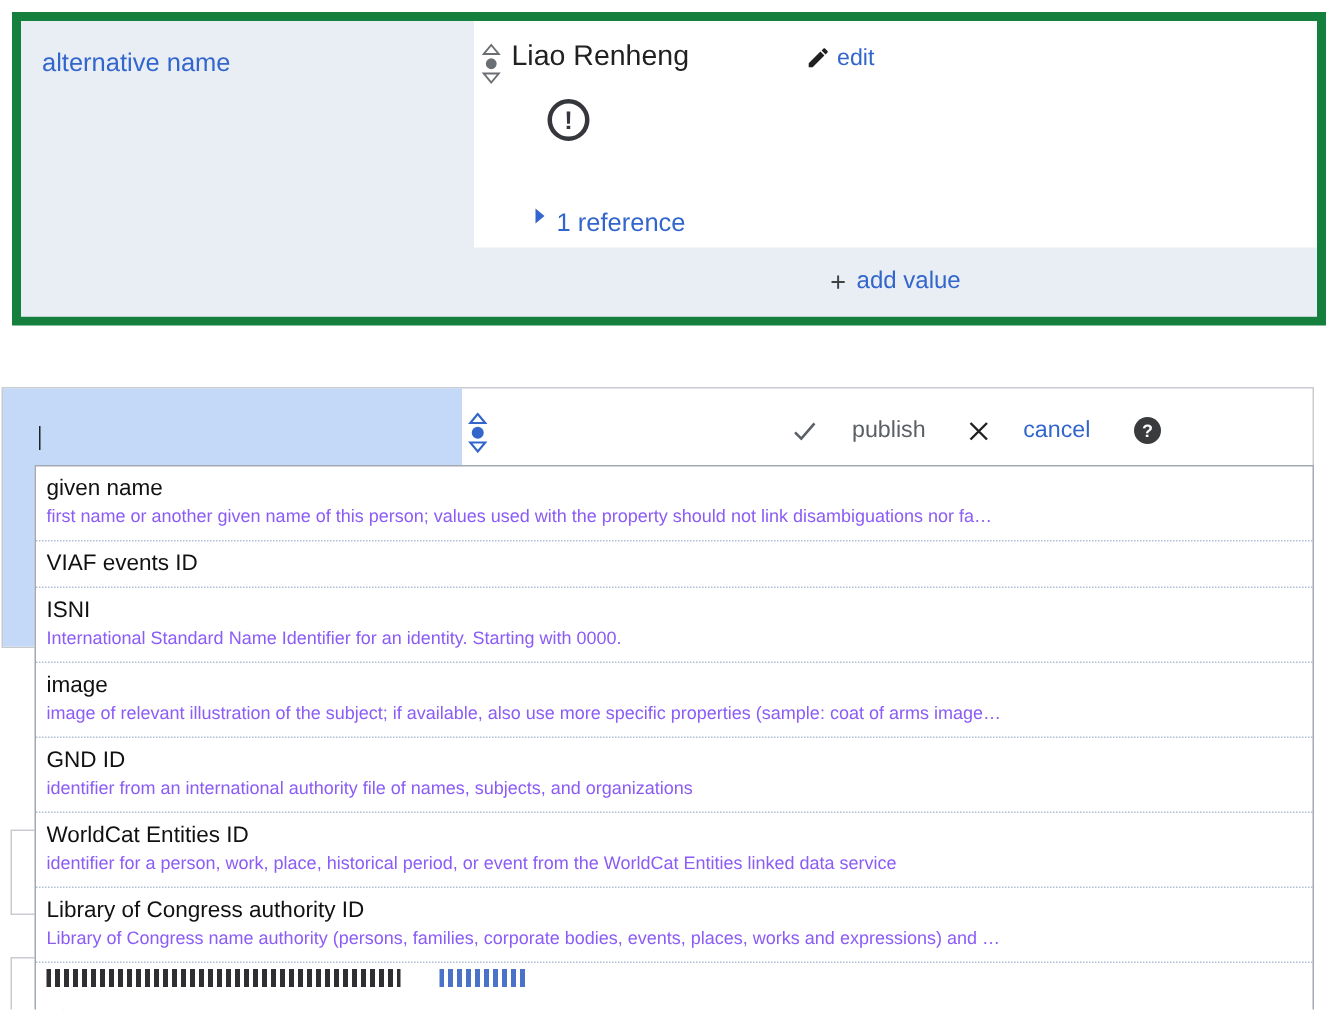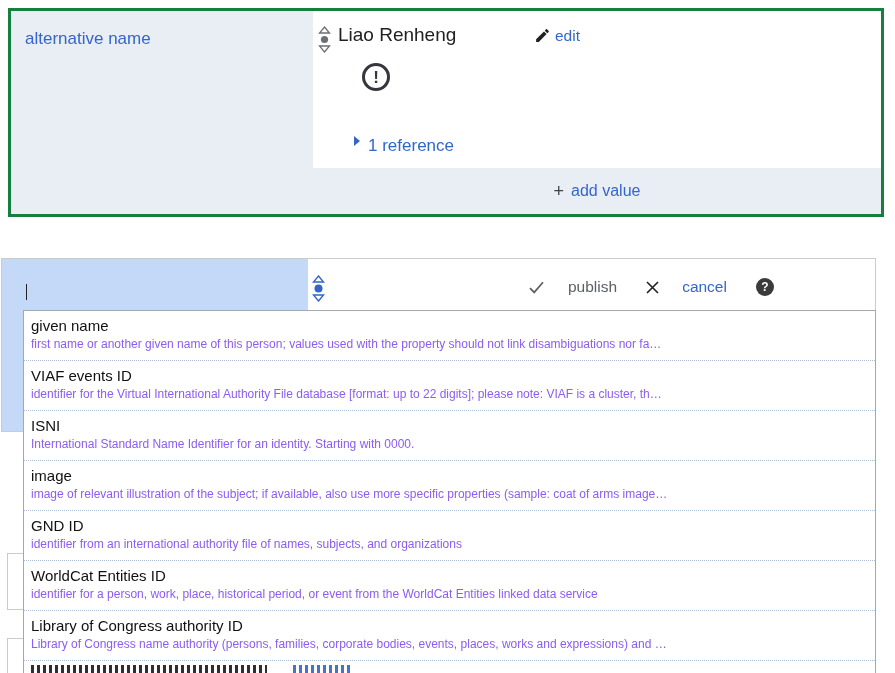--- a/index.html
+++ b/index.html
@@ -6,21 +6,21 @@
   body{
     width:895px;height:673px;overflow:hidden;position:relative;
     background:#fff;color:#202122;
     font-family:"Liberation Sans", sans-serif;
   }
   a{text-decoration:none;color:#3366cc;cursor:pointer}
 
   
   .stmt-box{
     position:absolute;left:8px;top:8px;width:876px;height:209px;
-    border:3px solid #15803d;box-sizing:border-box;background:#fff;
+    border:6px solid #15803d;box-sizing:border-box;background:#fff;
   }
   .prop-col{
     position:absolute;left:0;top:0;bottom:0;width:302px;
     background:#e9eef5;box-sizing:border-box;padding:18px 8px 0 14px;
   }
   .prop-col a{font-size:17px}
   .value-area{position:absolute;left:302px;right:0;top:0;height:161px;background:#fff}
   .addvalue-strip{
     position:absolute;left:302px;right:0;bottom:0;height:46px;background:#e9eef5;
     display:flex;align-items:center;justify-content:center;
@@ -175,21 +175,20 @@
 <div class="dropdown">
   <ul>
 
       <li>
         <div class="sg-label">given name</div>
         <div class="sg-desc">first name or another given name of this person; values used with the property should not link disambiguations nor fa…</div>
       </li>
 
       <li>
         <div class="sg-label">VIAF events ID</div>
-        <div class="sg-desc">identifier for the Virtual International Authority File database [format: up to 22 digits]; please note: VIAF is a cluster, th…</div>
       </li>
 
       <li>
         <div class="sg-label">ISNI</div>
         <div class="sg-desc">International Standard Name Identifier for an identity. Starting with 0000.</div>
       </li>
 
       <li>
         <div class="sg-label">image</div>
         <div class="sg-desc">image of relevant illustration of the subject; if available, also use more specific properties (sample: coat of arms image…</div>

